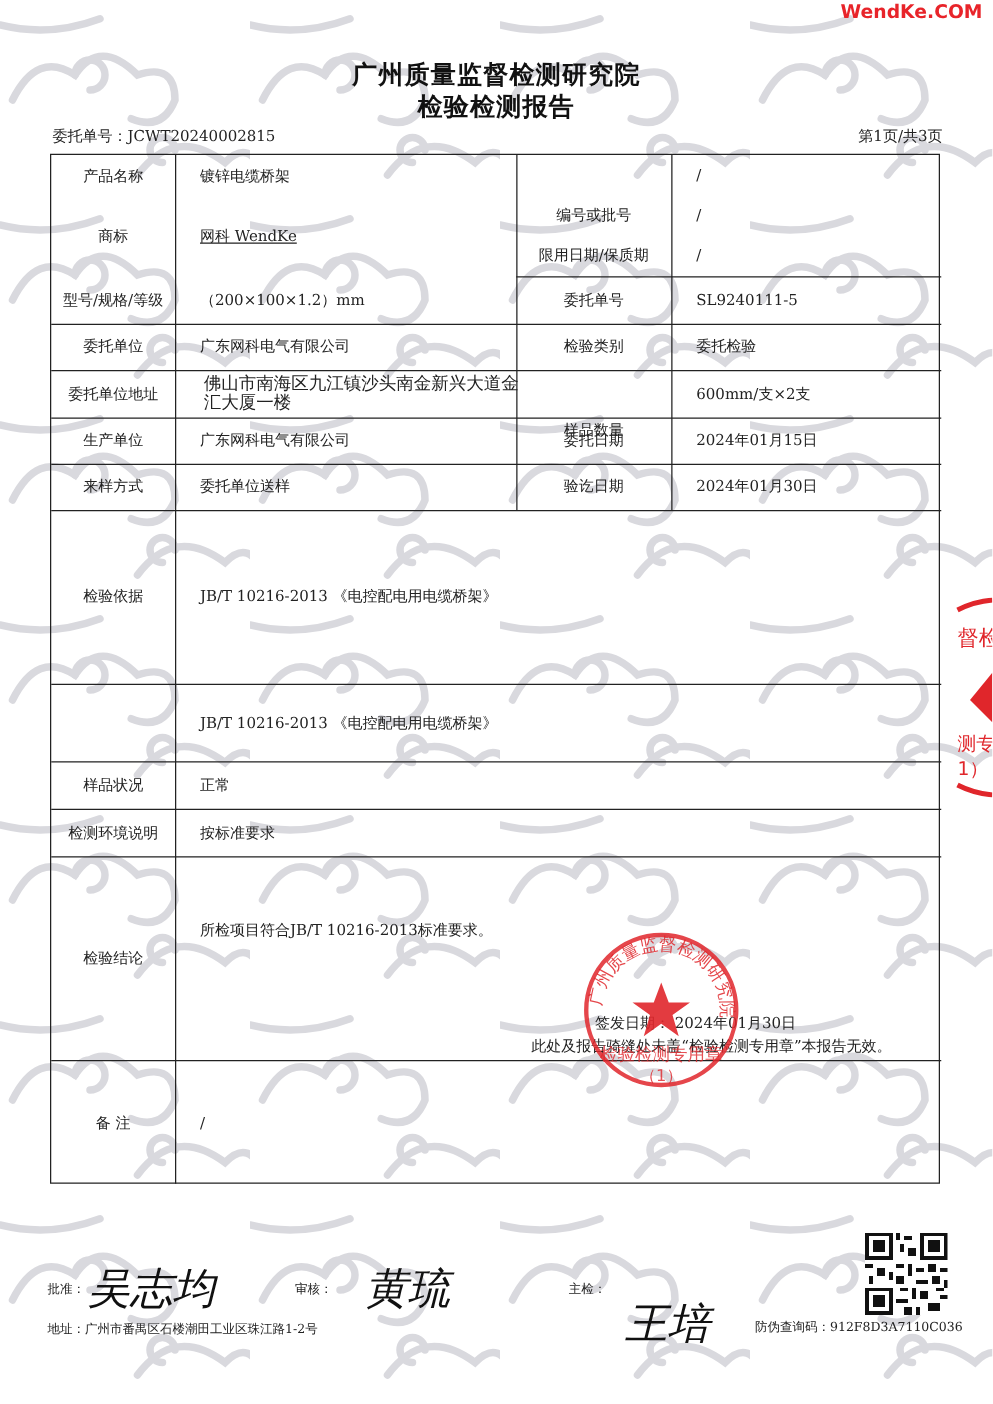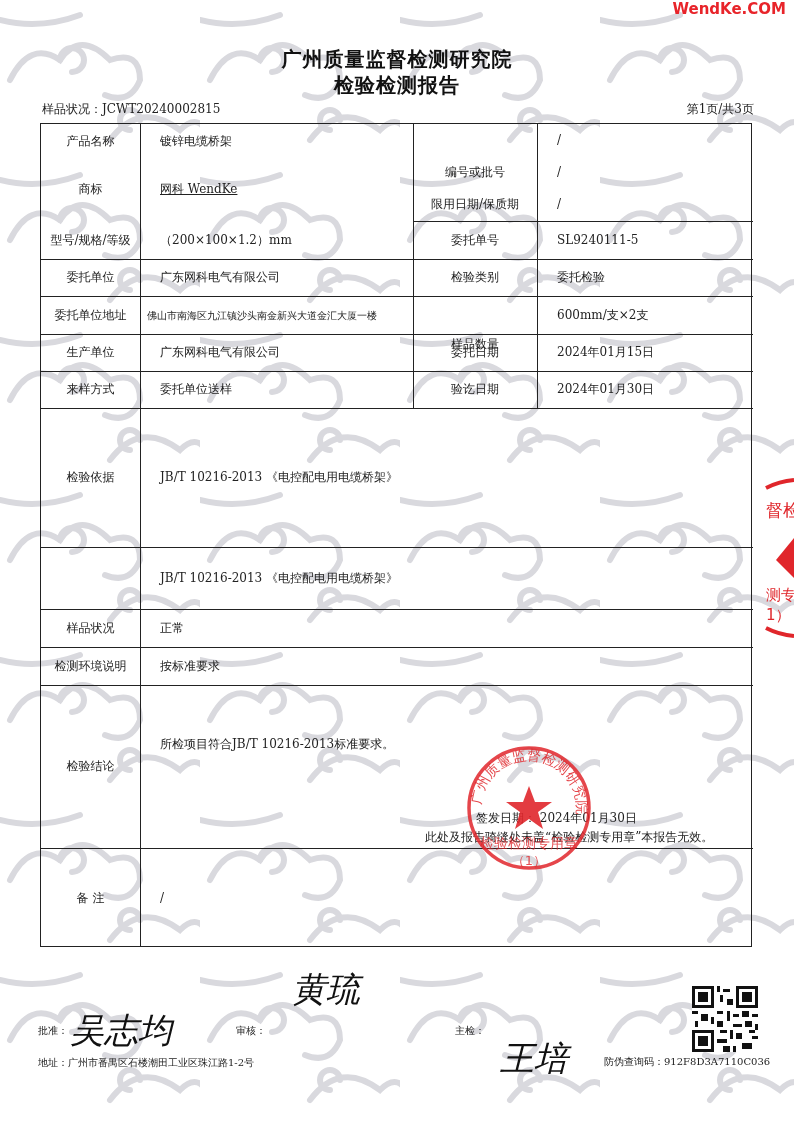--- a/index.html
+++ b/index.html
@@ -36,21 +36,21 @@
   </defs>
   <rect width="794" height="1123" fill="url(#cloud)"></rect>
 </svg>
 
 <div class="abs site">WendKe.COM</div>
 
 <div class="abs title" style="top:46px;">广州质量监督检测研究院</div>
 <div class="abs title" style="top:72px;">检验检测报告</div>
 
 <div class="abs meta" style="left:42px; top:101px;">
-  <span>样品状况：</span><span>JCWT20240002815</span>
+  <span>委托单号：</span><span>JCWT20240002815</span>
 </div>
 <div class="abs meta" style="right:40px; top:101px;">第1页/共3页</div>
 
 <div class="tbl">
 
   <div class="v" style="left:99px; top:0; height:823px;"></div>
   <div class="v" style="left:372px; top:0; height:284px;"></div>
   <div class="v" style="left:496px; top:0; height:284px;"></div>
 
   <div class="h" style="left:372px; top:97px; width:340px;"></div>
@@ -79,21 +79,21 @@
   <div class="cell val" style="left:496px; top:64px; width:216px; height:33px;">/</div>
   <div class="cell lab" style="left:372px; top:97px; width:124px; height:38px;">委托单号</div>
   <div class="cell val" style="left:496px; top:97px; width:216px; height:38px;">SL9240111-5</div>
 
   <div class="cell lab" style="left:0; top:135px; width:99px; height:37px;">委托单位</div>
   <div class="cell val" style="left:99px; top:135px; width:273px; height:37px;">广东网科电气有限公司</div>
   <div class="cell lab" style="left:372px; top:135px; width:124px; height:37px;">检验类别</div>
   <div class="cell val" style="left:496px; top:135px; width:216px; height:37px;">委托检验</div>
 
   <div class="cell lab" style="left:0; top:172px; width:99px; height:38px;">委托单位地址</div>
-  <div class="cell val" style="left:86px; top:172px; width:273px; height:38px; font-size:10px;">佛山市南海区九江镇沙头南金新兴大道金汇大厦一楼</div>
+  <div class="cell val" style="left:102px; top:172px; width:273px; height:38px; font-size:14px;">佛山市南海区九江镇沙头南金新兴大道金汇大厦一楼</div>
   <div class="cell lab" style="left:372px; top:172px; width:124px; height:38px;margin-top:29px;">样品数量</div>
   <div class="cell val" style="left:496px; top:172px; width:216px; height:38px;">600mm/支×2支</div>
 
   <div class="cell lab" style="left:0; top:210px; width:99px; height:37px;">生产单位</div>
   <div class="cell val" style="left:99px; top:210px; width:273px; height:37px;">广东网科电气有限公司</div>
   <div class="cell lab" style="left:372px; top:210px; width:124px; height:37px;">委托日期</div>
   <div class="cell val" style="left:496px; top:210px; width:216px; height:37px;">2024年01月15日</div>
 
   <div class="cell lab" style="left:0; top:247px; width:99px; height:37px;">来样方式</div>
   <div class="cell val" style="left:99px; top:247px; width:273px; height:37px;">委托单位送样</div>
@@ -136,21 +136,21 @@
   <path d="M34 158 A75 75 0 0 1 6 150" fill="none" stroke="#e0262b" stroke-width="4"></path>
   <text x="6" y="38" font-size="17" fill="#e0262b" font-family="DejaVu Sans, sans-serif">督检</text>
   <polygon points="34,60 16,82 34,100" fill="#e0262b"></polygon>
   <text x="6" y="122" font-size="15" fill="#e0262b" font-family="DejaVu Sans, sans-serif">测专</text>
   <text x="6" y="142" font-size="15" fill="#e0262b" font-family="DejaVu Sans, sans-serif">1）</text>
 </svg>
 
 <div class="abs small" style="left:38px; top:1024px;">批准：</div>
 <div class="abs sig" style="left:70px; top:1008px;">吴志均</div>
 <div class="abs small" style="left:236px; top:1024px;">审核：</div>
-<div class="abs sig" style="left:292px; top:967px;font-family:Liberation Mono, monospace;">黄琉</div>
+<div class="abs sig" style="left:292px; top:1008px;font-family:Liberation Mono, monospace;">黄琉</div>
 <div class="abs small" style="left:455px; top:1024px;">主检：</div>
 <div class="abs sig" style="left:500px; top:1008px;margin-top:28px;">王培</div>
 
 <div class="abs small" style="left:38px; top:1056px;">地址：广州市番禺区石楼潮田工业区珠江路1-2号</div>
 
 <svg class="abs" style="left:692px; top:986px;" width="66" height="66" viewBox="0 0 21 21" shape-rendering="crispEdges">
   <rect width="21" height="21" fill="#fff"></rect>
   <g fill="#111">
     <rect x="0" y="0" width="7" height="7"></rect>
       <rect x="1" y="1" width="5" height="5" fill="#fff"></rect>

